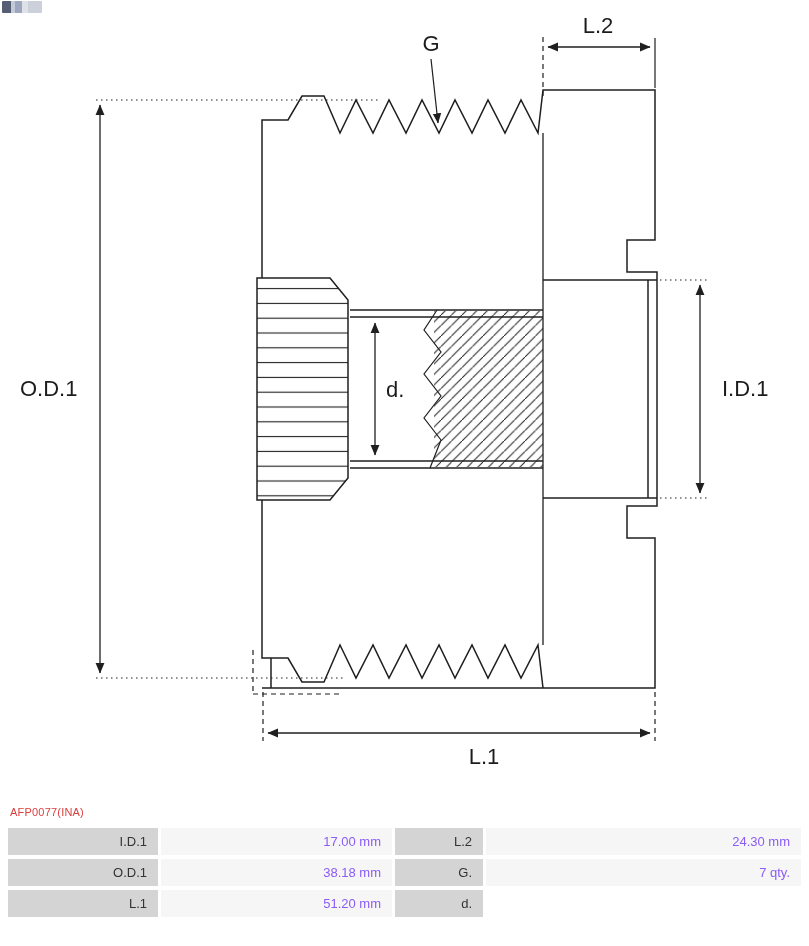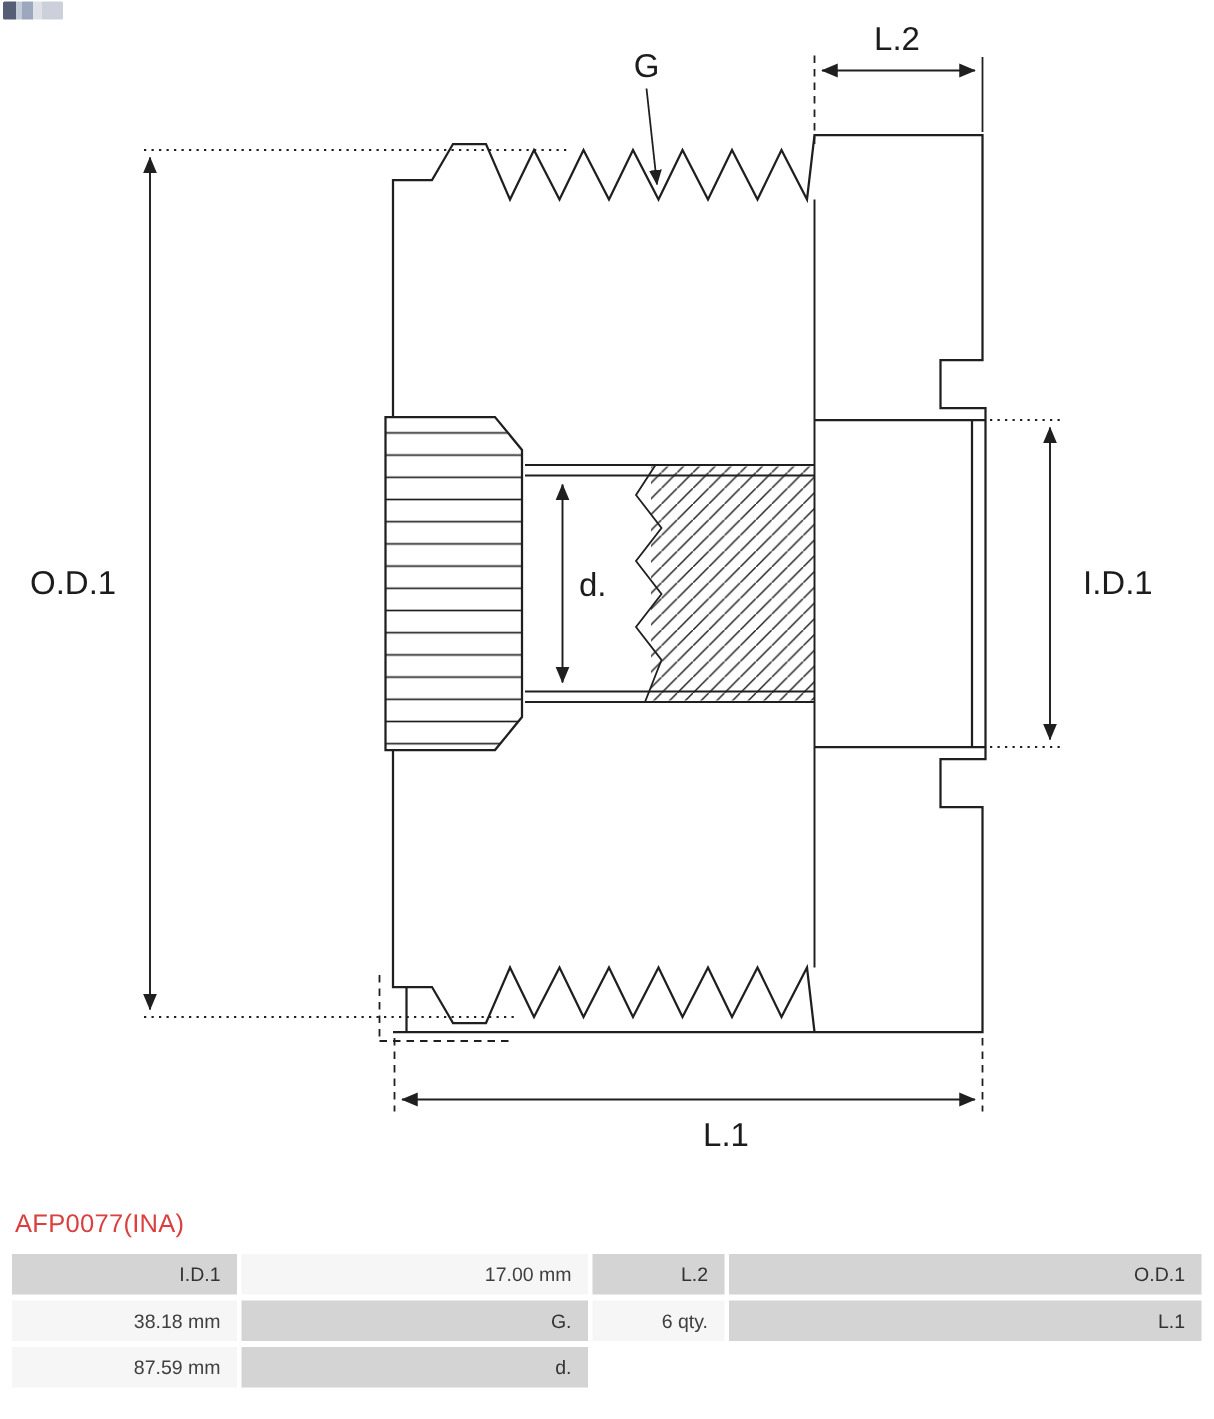--- a/index.html
+++ b/index.html
@@ -3,25 +3,25 @@
 <meta charset="utf-8">
 <style>
   html,body{margin:0;padding:0;background:#fff;}
   .page{position:relative;width:809px;height:946px;background:#fff;overflow:hidden;
         font-family:"Liberation Sans",sans-serif;color:#1a1a1a;}
   .logo{position:absolute;top:1px;left:2px;width:40px;height:12px;border-radius:1px;
         background:linear-gradient(90deg,#39435f 0 9px,#b9c2d2 9px 13px,#8d99b3 13px 20px,#d9dde5 20px 26px,#c2c8d4 26px 40px);
         opacity:.85;filter:blur(.4px);}
   .drawing{position:absolute;top:0;left:0;}
   svg text{font-family:"Liberation Sans",sans-serif;font-size:22px;fill:#1c1c1c;}
-  .part-number{margin:6px 0 10px 10px;font-size:17px;color:#d9403f;letter-spacing:.2px;cursor:pointer;}
+  .part-number{margin:6px 0 10px 10px;font-size:11px;color:#d9403f;letter-spacing:.2px;cursor:pointer;}
   .spec-table{display:grid;grid-template-columns:150px 231px 88px 1fr;gap:4px 3px;margin:0 8px;}
   .cell{padding:6px 11px 6px 6px;font-size:13px;line-height:15px;text-align:right;white-space:nowrap;}
   .cell.label{background:#d4d4d4;color:#333;}
-  .cell.value{background:#f6f6f6;color:#404040;}
+  .cell.value{background:#f6f6f6;color:#8b5cf6;}
 </style>
 </head>
 <body>
 
 <div class="page">
 
   <div class="logo"></div>
 
   <svg class="drawing" width="809" height="800" viewBox="0 0 809 800">
     <defs>
@@ -103,25 +103,26 @@
     </g>
   </svg>
 
   <div style="position:absolute;top:800px;left:0;right:0;">
     <div class="part-number">AFP0077(INA)</div>
 
     <div class="spec-table">
       <div class="cell label">I.D.1</div>
       <div class="cell value">17.00 mm</div>
       <div class="cell label">L.2</div>
+      <div class="cell value">24.30 mm</div>
 
       <div class="cell label">O.D.1</div>
       <div class="cell value">38.18 mm</div>
       <div class="cell label">G.</div>
-      <div class="cell value">6 qty.</div>
+      <div class="cell value">7 qty.</div>
 
       <div class="cell label">L.1</div>
-      <div class="cell value">87.59 mm</div>
+      <div class="cell value">51.20 mm</div>
       <div class="cell label">d.</div>
     </div>
   </div>
 
 </div>
 
 </body></html>

